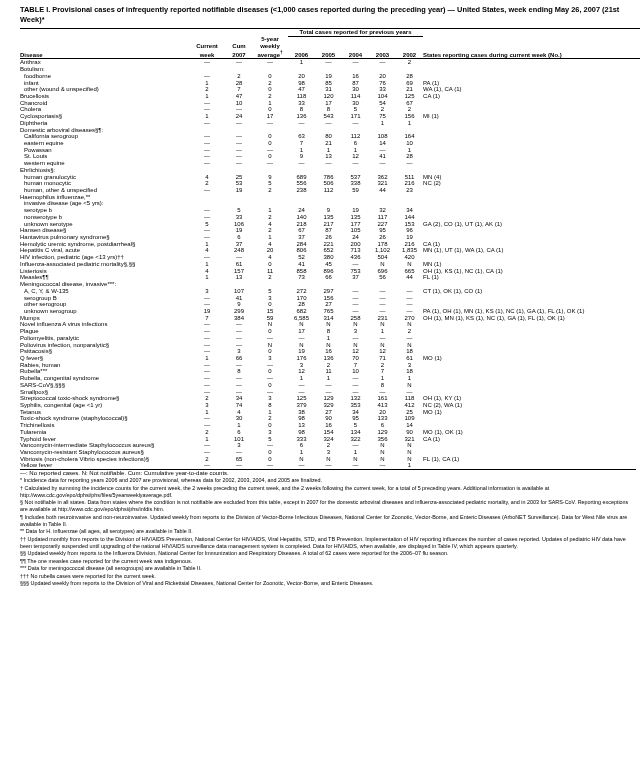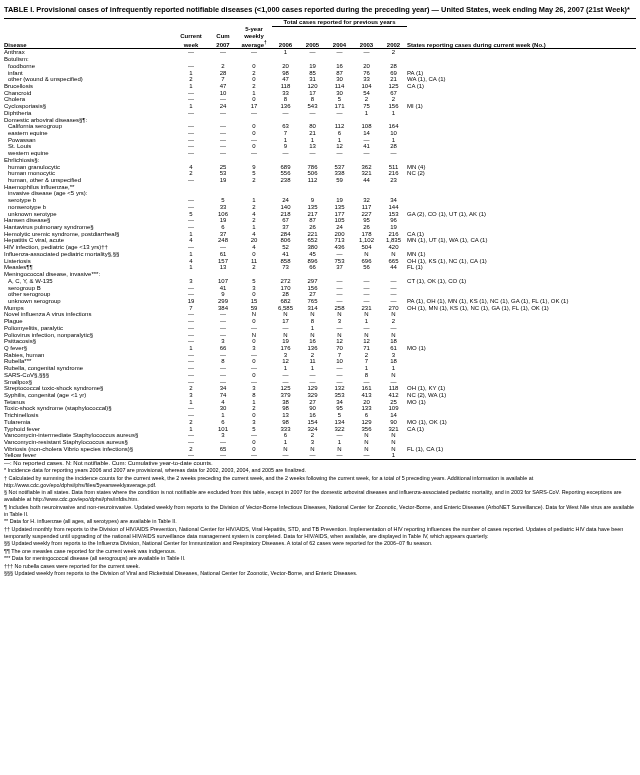--- a/index.html
+++ b/index.html
@@ -1,17 +1,17 @@
 <!DOCTYPE html>
 <html><head>
 <meta charset="utf-8">
 <style>
   html,body{margin:0;padding:0;background:#fff;}
   body{width:640px;min-height:775px;font-family:"Liberation Sans",sans-serif;color:#000;}
-  .page{width:640px;padding:4px 4px 2px 4px;box-sizing:border-box;}
+  .page{width:640px;padding:4px 4px 2px 20px;box-sizing:border-box;}
   .title{font-size:7.4px;font-weight:bold;line-height:1.35;margin:1px 0 3px 0;}
   table.main{width:632px;border-collapse:collapse;font-size:6px;line-height:1.12;table-layout:fixed;}
   table.main td,table.main th{padding:0;vertical-align:bottom;}
   .hdr td{font-weight:bold;font-size:6px;vertical-align:bottom;padding-bottom:0px;}
   .c{text-align:center;}
   .l{text-align:left;}
   .dis{text-align:left;padding-left:0;}
   .ind1{padding-left:4px !important;}
   .spanhdr{text-align:center;border-bottom:1px solid #000;font-weight:bold;}
   .notes{font-size:5.4px;line-height:1.3;margin-top:1px;}

